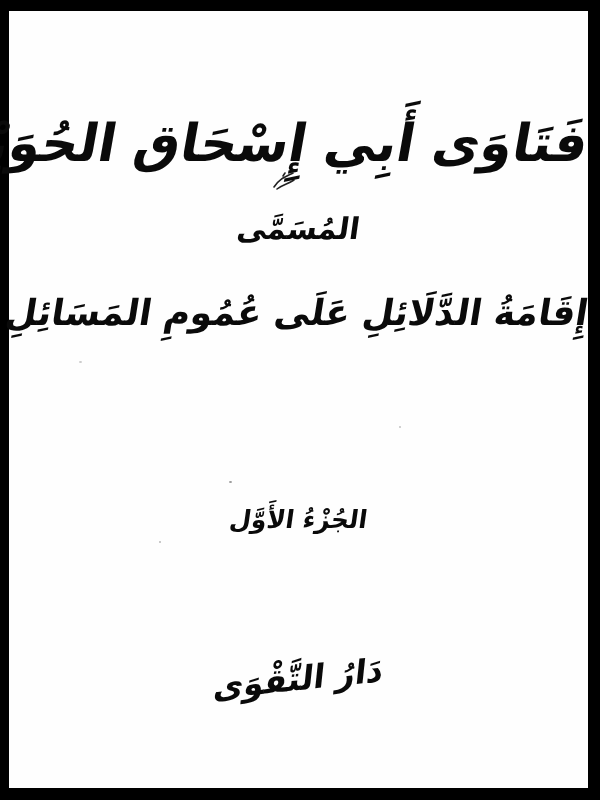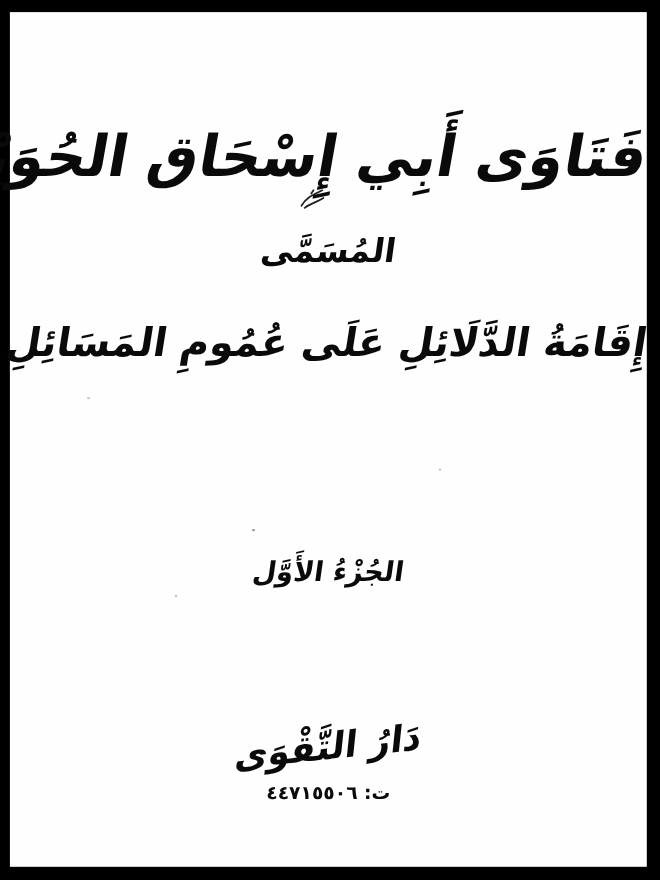--- a/index.html
+++ b/index.html
@@ -101,21 +101,20 @@
     </svg>
 
     <div class="line named-label">المُسَمَّى</div>
 
     <div class="line subtitle">إِقَامَةُ الدَّلَائِلِ عَلَى عُمُومِ المَسَائِلِ</div>
 
     <div class="line volume-label">الجُزْءُ الأَوَّل</div>
 
     <div class="line publisher-name">دَارُ التَّقْوَى</div>
 
-    <div class="line phone-line">ت: ٤٤٧١٥٥٠٦</div>
 
     <div class="speck s1"></div>
     <div class="speck s2"></div>
     <div class="speck s3"></div>
     <div class="speck s4"></div>
 
   </div>
 </div>
 
 </body></html>

